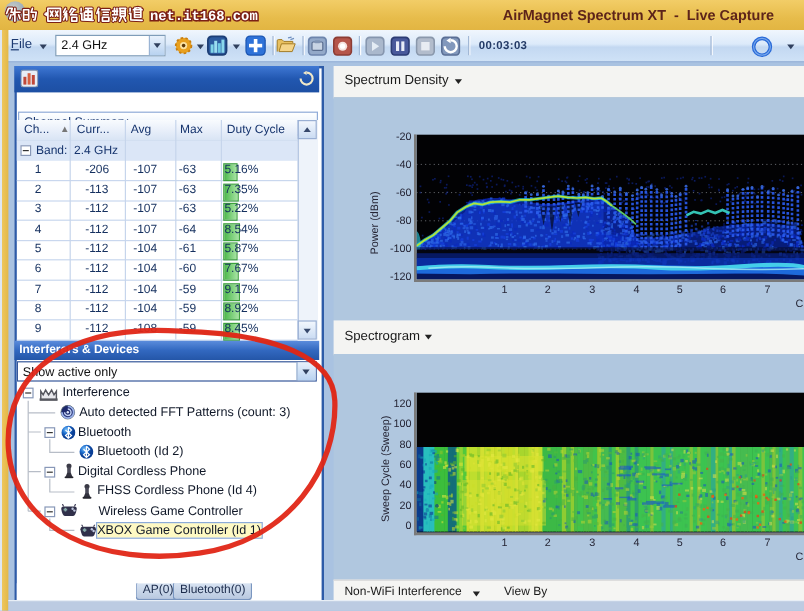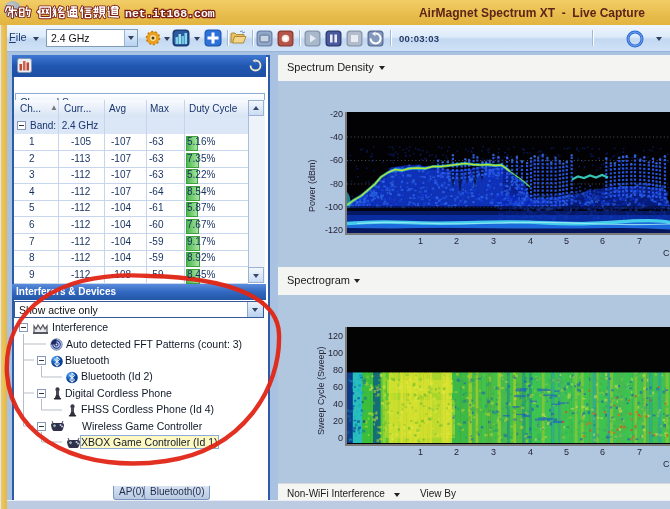--- a/index.html
+++ b/index.html
@@ -3317,21 +3317,21 @@
     <span style="left:95px;">Avg</span>
 <span style="left:136px;">Max</span>
     <span style="left:175px;">Duty Cycle</span>
 </div>
 <div id="bandrow" class="abs">
     <span class="abs ebox" style="left:3px;top:3.5px;"></span>
     <span class="abs" style="left:16px;top:2.5px;">Band:&nbsp; 2.4 GHz</span>
   </div>
 <div class="trow abs" style="top:133.5px;">
 <span class="abs" style="left:15px;">1</span>
-<span class="abs" style="left:57px;">-105</span>
+<span class="abs" style="left:57px;">-206</span>
 <span class="abs" style="left:97px;">-107</span>
 <span class="abs" style="left:135px;">-63</span>
 <span class="abs greenbar" style="width:10px;"></span>
 <span class="abs" style="left:173px;">5.16%</span>
 </div>
 <div class="trow abs" style="top:150.1px;">
 <span class="abs" style="left:15px;">2</span>
 <span class="abs" style="left:57px;">-113</span>
 <span class="abs" style="left:97px;">-107</span>
 <span class="abs" style="left:135px;">-63</span>

